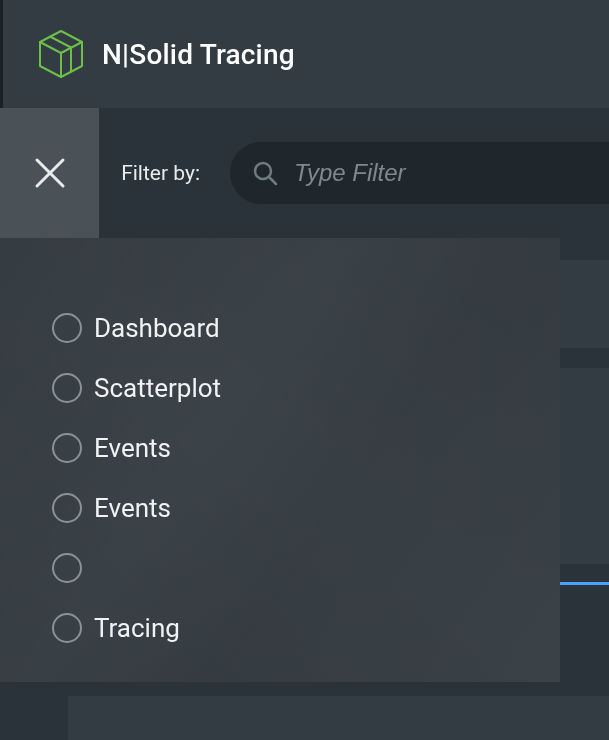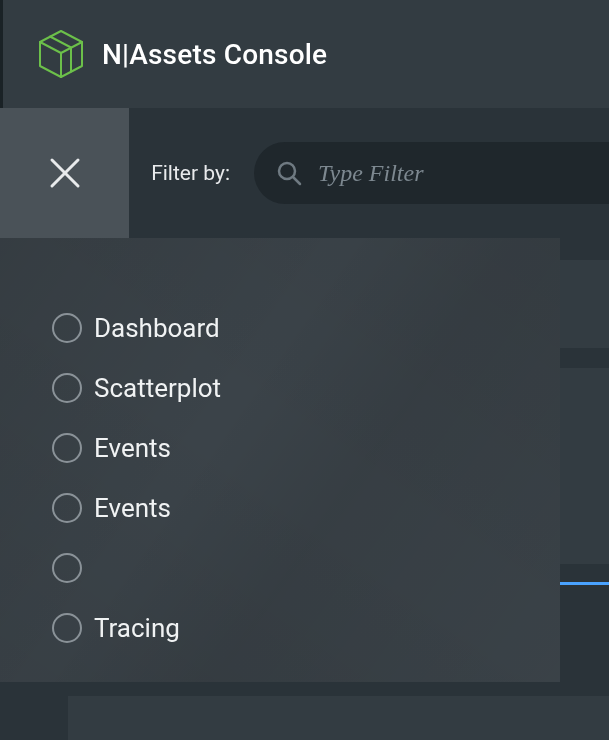--- a/index.html
+++ b/index.html
@@ -48,21 +48,21 @@
       display: flex;
       align-items: center;
       justify-content: center;
       cursor: pointer;
     }
     .close-x svg { display: block; }
     .filter-label {
       font-size: 21px;
       color: #e8eaec;
       margin-left: 22px;
-      margin-right: 24px;
+      margin-right: 30px;
       white-space: nowrap;
     }
     .search-pill {
       flex: 1;
       height: 62px;
       background: #1f272c;
       border-radius: 40px 0 0 40px;
       display: flex;
       align-items: center;
       padding-left: 22px;
@@ -70,21 +70,21 @@
     }
     .search-icon svg { display: block; }
     .search-input {
       background: transparent;
       border: none;
       outline: none;
       font-size: 24px;
       font-style: italic;
       color: #d0d4d7;
       flex: 1;
-      font-family: Liberation Serif, serif;
+      font-family: Liberation Sans, sans-serif;
     }
     .search-input::placeholder {
       color: #7d8890;
       font-style: italic;
     }
     .dropdown-panel {
       position: absolute;
       left: 0;
       top: 238px;
       width: 560px;
@@ -167,21 +167,21 @@
 <div class="top-bar">
   <div class="logo-wrap">
     <svg class="logo-cube" viewBox="0 0 46 50">
       <g fill="none" stroke="#6cc04a" stroke-width="2" stroke-linejoin="round" stroke-linecap="round">
         <polygon points="23,2 44,13 44,37 23,48 2,37 2,13"></polygon>
         <polyline points="2,13 23,24 44,13"></polyline>
         <line x1="23" y1="24" x2="23" y2="48"></line>
         <polyline points="12,7.5 33,18.5 33,42.5"></polyline>
       </g>
     </svg>
-    <div class="app-title">N|Assets Console</div>
+    <div class="app-title">N|Solid Tracing</div>
   </div>
 </div>
 
 <div class="filter-row">
   <div class="close-box">
     <span class="close-x">
       <svg width="36" height="36" viewBox="0 0 36 36">
         <line x1="5" y1="5" x2="31" y2="31" stroke="#e8eaec" stroke-width="3" stroke-linecap="round"></line>
         <line x1="31" y1="5" x2="5" y2="31" stroke="#e8eaec" stroke-width="3" stroke-linecap="round"></line>
       </svg>

